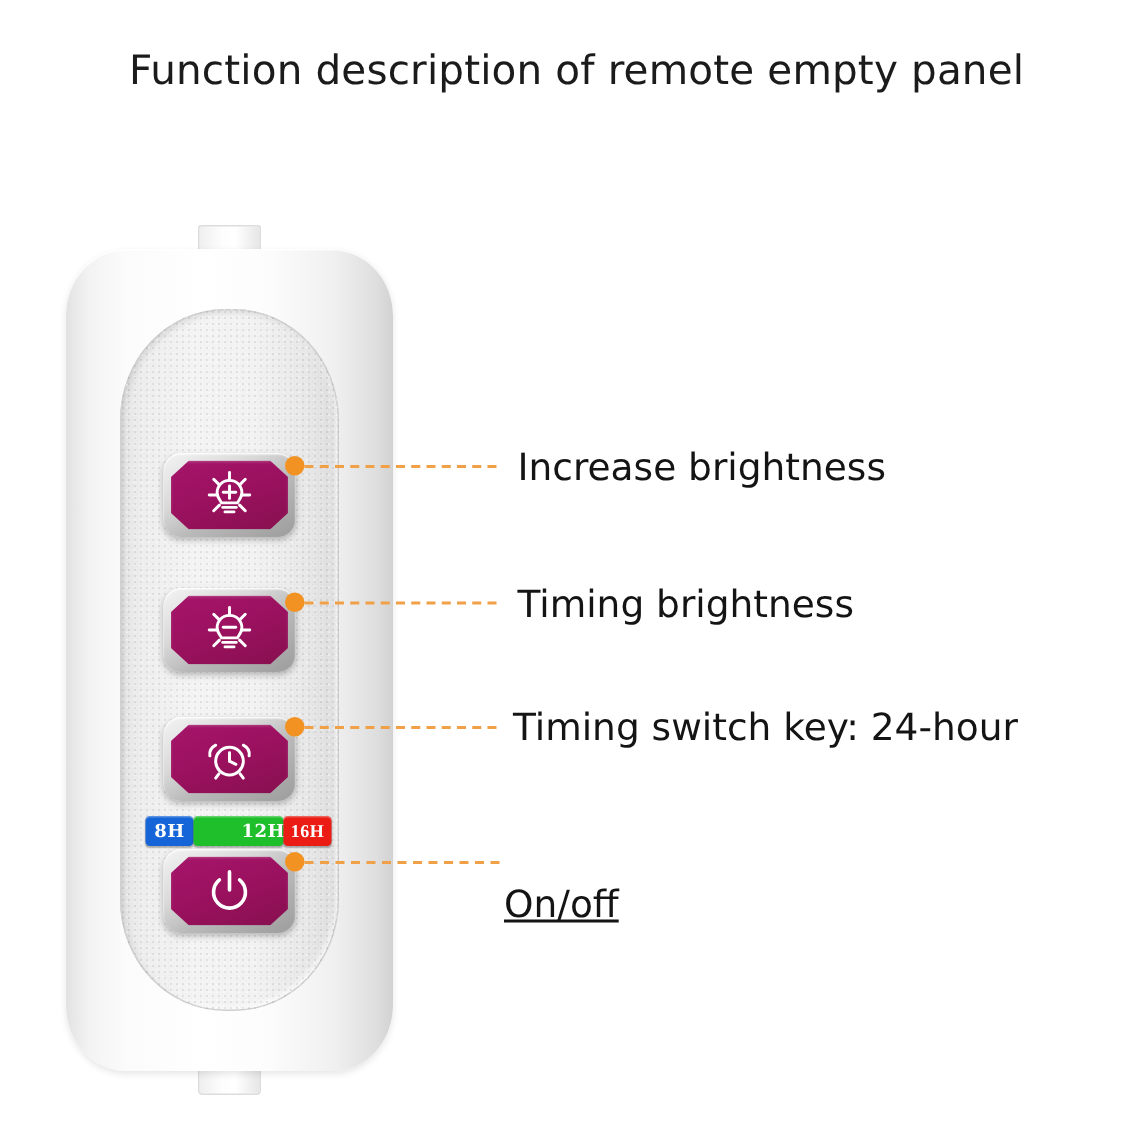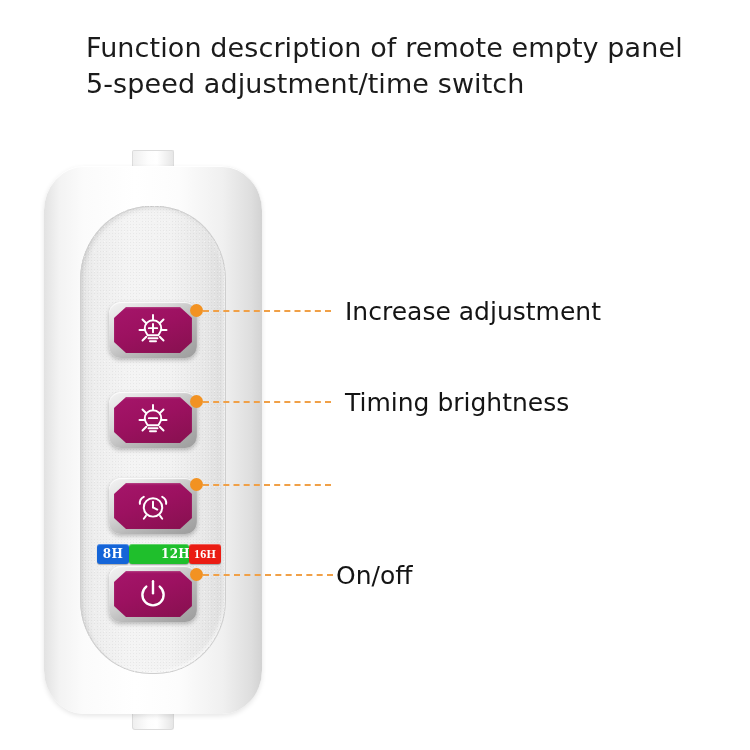--- a/index.html
+++ b/index.html
@@ -201,21 +201,20 @@
     font-family: "DejaVu Sans", sans-serif;
     white-space: nowrap;
   }
   .callout-text.wrap { white-space: normal; width: 420px; }
 </style>
 </head>
 <body>
 
 <div class="heading">
   <div class="heading-line">Function description of remote empty panel</div>
-  <div class="heading-line">5-speed adjustment/time switch</div>
 </div>
 
 <div class="remote-wrap">
 
   <div class="cable-stub cable-top"></div>
   <div class="cable-stub cable-bottom"></div>
 
   <div class="remote-body">
     <div class="panel"></div>
 
@@ -288,27 +287,27 @@
           <line x1="24" y1="6" x2="24" y2="23"></line>
         </svg>
       </div>
     </div>
 
   </div>
 </div>
 
 <div class="callout-dot" style="left:190px; top:304px;"></div>
 <div class="callout-line" style="left:203px; top:310px; width:128px;"></div>
-<div class="callout-text" style="left:345px; top:295px;">Increase adjustment</div>
+<div class="callout-text" style="left:345px; top:295px;">Increase brightness</div>
 
 <div class="callout-dot" style="left:190px; top:395px;"></div>
 <div class="callout-line" style="left:203px; top:401px; width:128px;"></div>
 <div class="callout-text" style="left:345px; top:386px;">Timing brightness</div>
 
 <div class="callout-dot" style="left:190px; top:478px;"></div>
 <div class="callout-line" style="left:203px; top:484px; width:128px;"></div>
 <div class="callout-text wrap" style="left:342px; top:468px;">
-  <br>
+  <span>Timing switch key: 24-hour</span><br>
 </div>
 
 <div class="callout-dot" style="left:190px; top:568px;"></div>
 <div class="callout-line" style="left:203px; top:574px; width:130px;"></div>
-<div class="callout-text" style="left:336px; top:559px;">On/off</div>
+<div class="callout-text" style="left:336px; top:586px;text-decoration:underline;">On/off</div>
 
 </body></html>

